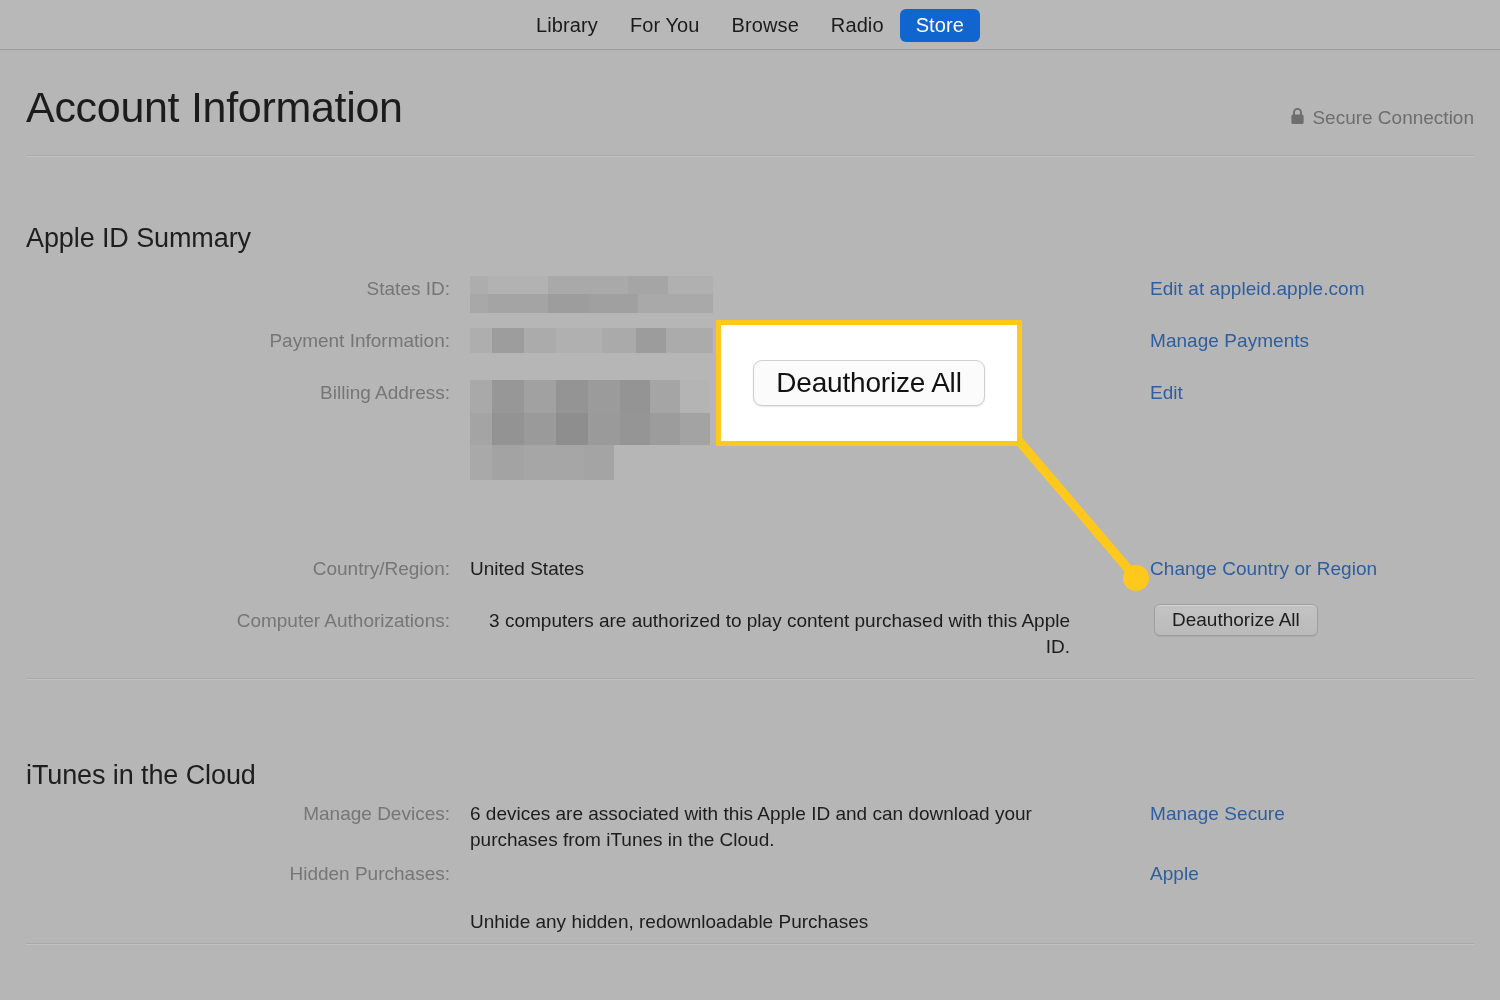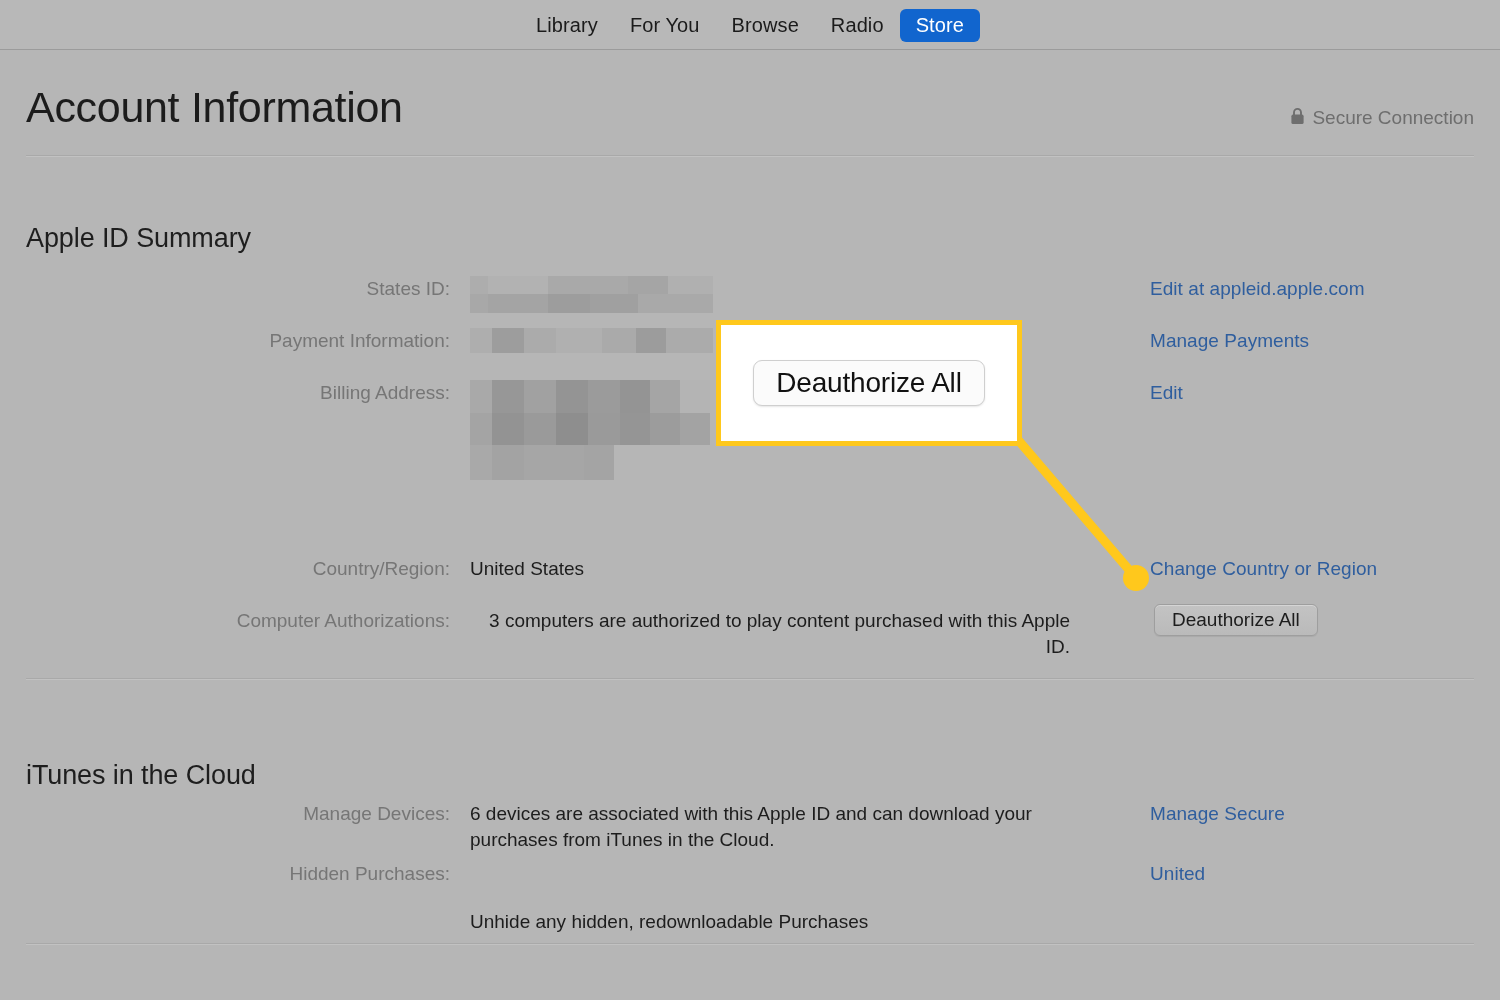--- a/index.html
+++ b/index.html
@@ -392,21 +392,21 @@
     <div class="val" style="width:640px;">6 devices are associated with this Apple ID and can download your purchases from iTunes in the Cloud.</div>
     <div class="act">
       <a class="link">Manage Secure</a>
     </div>
   </div>
 
   <div class="row" style="top:810px;">
     <div class="lbl">Hidden Purchases:</div>
     <div class="val" style="width:640px;margin-top:48px;">Unhide any hidden, redownloadable Purchases</div>
     <div class="act">
-      <a class="link">United</a>
+      <a class="link">Apple</a>
     </div>
   </div>
 
   <div class="hrule" id="rule-bot"></div>
 
 </div>
 
 <svg id="leader" viewBox="0 0 1500 1000">
   <line x1="1019" y1="441" x2="1136" y2="578" stroke="#ffc81c" stroke-width="9" stroke-linecap="round"></line>
   <circle cx="1136" cy="578" r="13" fill="#ffc81c"></circle>

